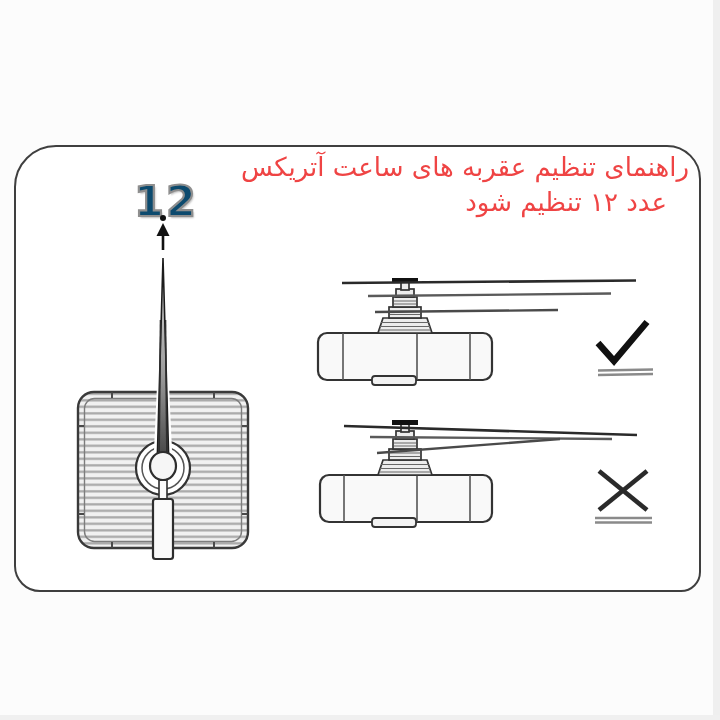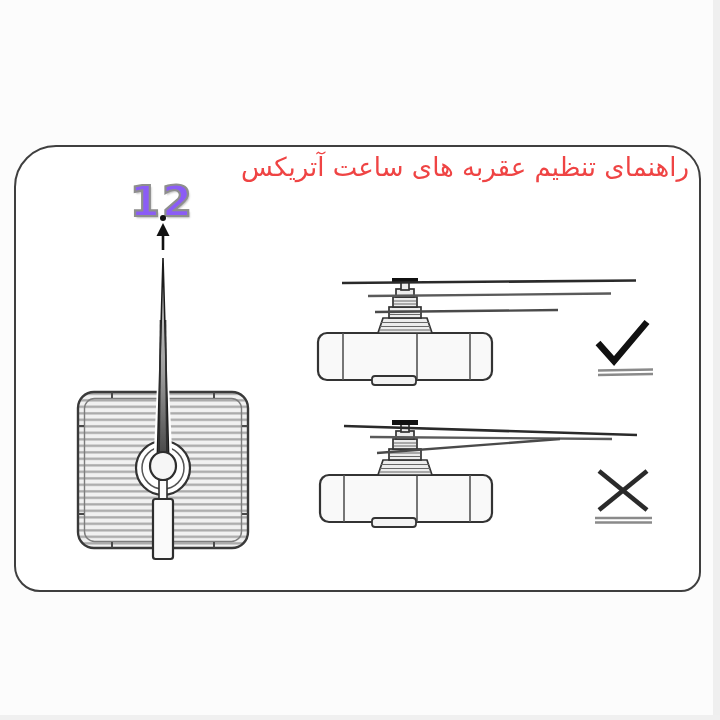--- a/index.html
+++ b/index.html
@@ -18,38 +18,39 @@
   }
   .instructions{
     position:absolute;right:31px;top:150px;width:505px;
     direction:rtl;text-align:right;
     color:#ef4444;font-size:26px;line-height:35px;
     font-family:"DejaVu Sans",sans-serif;
   }
   .instructions .line3{padding-right:22px;}
   .twelve{
     position:absolute;left:130px;top:176px;width:72px;
-    text-align:left;font-size:43px;font-weight:bold;letter-spacing:2px;
-    color:#8b5cf6;
+    text-align:center;font-size:43px;font-weight:bold;letter-spacing:2px;
+    color:#0c4a6e;
     -webkit-text-stroke:2.2px #8e8e8e;
     text-shadow:1.5px 1.5px 2px #bfbfbf;
   }
   .abs{position:absolute;}
   svg{display:block;}
 </style>
 </head>
 <body>
 
 <div class="edge-right"></div>
 <div class="edge-bottom"></div>
 
 <div class="card"></div>
 
 <div class="instructions" dir="rtl">
   <div class="line1">راهنمای تنظیم عقربه های ساعت آتریکس</div>
+  <div class="line3">عدد ۱۲ تنظیم شود</div>
 </div>
 
 <div class="twelve">12</div>
 
 <svg class="abs" style="left:65px;top:385px;" width="195" height="175" viewBox="0 0 195 175">
   <defs>
     <pattern id="stripes" width="8" height="6.5" patternUnits="userSpaceOnUse">
       <rect width="8" height="6.5" fill="#f1f1f1"></rect>
       <rect y="1.2" width="8" height="2.2" fill="#a6a6a6"></rect>
     </pattern>

